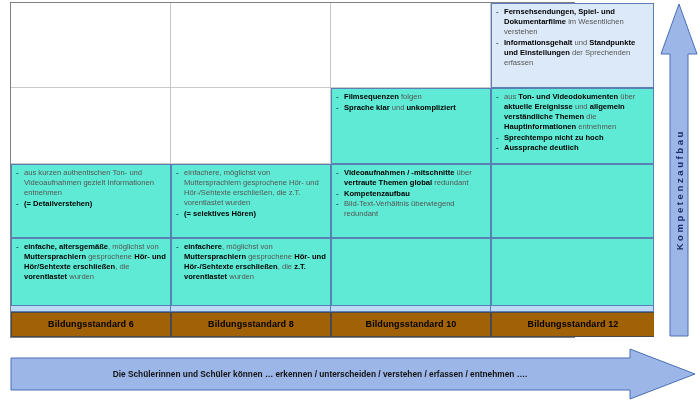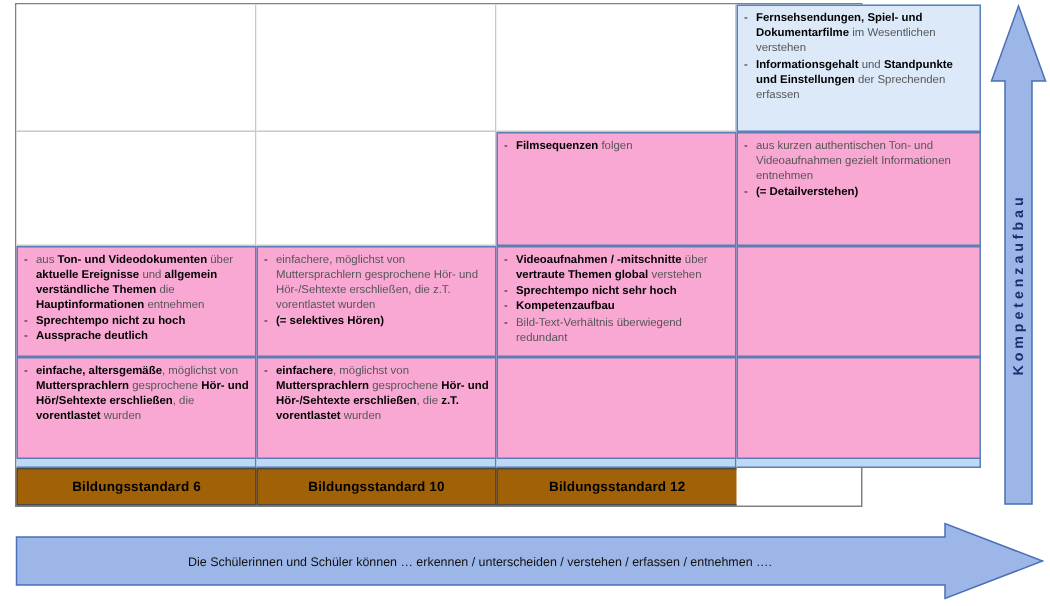--- a/index.html
+++ b/index.html
@@ -32,21 +32,21 @@
     border-bottom:1px solid #9a9a9a;
     padding:3px 4px 2px 4px;
     overflow:hidden;
     font-size:7.6px;
     line-height:1.32;
     background:#ffffff;
   }
   .cell:last-child{border-right:none;}
   .c-empty{background:#ffffff;border-right:1px solid #c8c8c8;border-bottom:1px solid #c8c8c8;}
   .c-lightblue{background:#dbe9f9;border:1px solid #5b7fb5;}
-  .c-blue{background:#f9a8d4;border:1px solid #5b7fb5;}
+  .c-blue{background:#5eead4;border:1px solid #5b7fb5;}
 
   .spacer-row{background:#bcd9f5;border-right:1px solid #5b7fb5;border-bottom:1px solid #5b7fb5;}
   .spacer-row:last-child{border-right:none;}
 
   .std{
     background:#a16207;
     border:1px solid #4a4a4a;
     display:flex;align-items:center;justify-content:center;
     font-size:9px;font-weight:bold;letter-spacing:.1px;
     box-sizing:border-box;
@@ -96,21 +96,21 @@
   }
   #harrow svg{display:block;}
   #hlabel{
     position:absolute;
     left:10px; top:348px;
     width:620px; height:52px;
     display:flex;align-items:center;justify-content:center;
     pointer-events:none;
   }
   #hlabel span{
-    font-size:8.3px;font-weight:normal;color:#111;
+    font-size:8.3px;font-weight:bold;color:#111;
   }
 </style>
 </head>
 <body>
 
 <div id="matrix">
   <div class="grid">
 
     <div class="cell c-empty"></div>
     <div class="cell c-empty"></div>
@@ -120,46 +120,46 @@
           <li><b>Fernsehsendungen, Spiel- und Dokumentarfilme </b><span class="grey">im Wesentlichen verstehen</span></li>
           <li><b>Informationsgehalt </b><span class="grey">und </span><b>Standpunkte und Einstellungen </b><span class="grey">der Sprechenden erfassen</span></li>
         </ul>
     </div>
 
     <div class="cell c-empty"></div>
     <div class="cell c-empty"></div>
     <div class="cell c-blue">
       <ul class="bullets">
           <li><b>Filmsequenzen </b><span class="grey">folgen</span></li>
-        </ul>
-    </div>
-    <div class="cell c-blue">
-      <ul class="bullets">
-          <li><span class="grey">aus kurzen authentischen Ton- und Videoaufnahmen gezielt Informationen entnehmen</span></li>
-          <li><b>(= Detailverstehen)</b></li>
-        </ul>
-    </div>
-
+          <li><b>Sprache klar </b><span class="grey">und </span><b>unkompliziert</b></li>
+        </ul>
+    </div>
     <div class="cell c-blue">
       <ul class="bullets">
           <li><span class="grey">aus </span><b>Ton- und Videodokumenten </b><span class="grey">über </span><b>aktuelle Ereignisse </b><span class="grey">und </span><b>allgemein verständliche Themen </b><span class="grey">die </span><b>Hauptinformationen </b><span class="grey">entnehmen</span></li>
           <li><b>Sprechtempo nicht zu hoch</b></li>
           <li><b>Aussprache deutlich</b></li>
         </ul>
     </div>
+
+    <div class="cell c-blue">
+      <ul class="bullets">
+          <li><span class="grey">aus kurzen authentischen Ton- und Videoaufnahmen gezielt Informationen entnehmen</span></li>
+          <li><b>(= Detailverstehen)</b></li>
+        </ul>
+    </div>
     <div class="cell c-blue">
       <ul class="bullets">
           <li><span class="grey">einfachere, möglichst von Muttersprachlern gesprochene Hör- und Hör-/Sehtexte erschließen, die z.T. vorentlastet wurden</span></li>
           <li><b>(= selektives Hören)</b></li>
         </ul>
     </div>
     <div class="cell c-blue">
       <ul class="bullets">
-          <li><b>Videoaufnahmen / -mitschnitte </b><span class="grey">über </span><b>vertraute Themen global </b><span class="grey">verstehen</span></li>
-          <li><b>Sprechtempo nicht sehr hoch</b></li>
+          <li><b>Videoaufnahmen / -mitschnitte </b><span class="grey">über </span><b>vertraute Themen global </b><span class="grey">redundant</span></li>
           <li><b>Kompetenzaufbau</b></li>
           <li><span class="grey">Bild-Text-Verhältnis überwiegend redundant</span></li>
         </ul>
     </div>
     <div class="cell c-blue"></div>
 
     <div class="cell c-blue">
       <ul class="bullets">
           <li><b>einfache, altersgemäße</b><span class="grey">, möglichst von </span><b>Muttersprachlern </b><span class="grey">gesprochene </span><b>Hör- und Hör/Sehtexte erschließen</b><span class="grey">, die </span><b>vorentlastet </b><span class="grey">wurden</span></li>
         </ul>
@@ -172,20 +172,23 @@
     <div class="cell c-blue"></div>
     <div class="cell c-blue"></div>
 
     <div class="cell spacer-row"></div>
     <div class="cell spacer-row"></div>
     <div class="cell spacer-row"></div>
     <div class="cell spacer-row"></div>
 
     <div class="cell std">
       <span>Bildungsstandard 6</span>
+    </div>
+    <div class="cell std">
+      <span>Bildungsstandard 8</span>
     </div>
     <div class="cell std">
       <span>Bildungsstandard 10</span>
     </div>
     <div class="cell std">
       <span>Bildungsstandard 12</span>
     </div>
 
   </div>
 </div>

